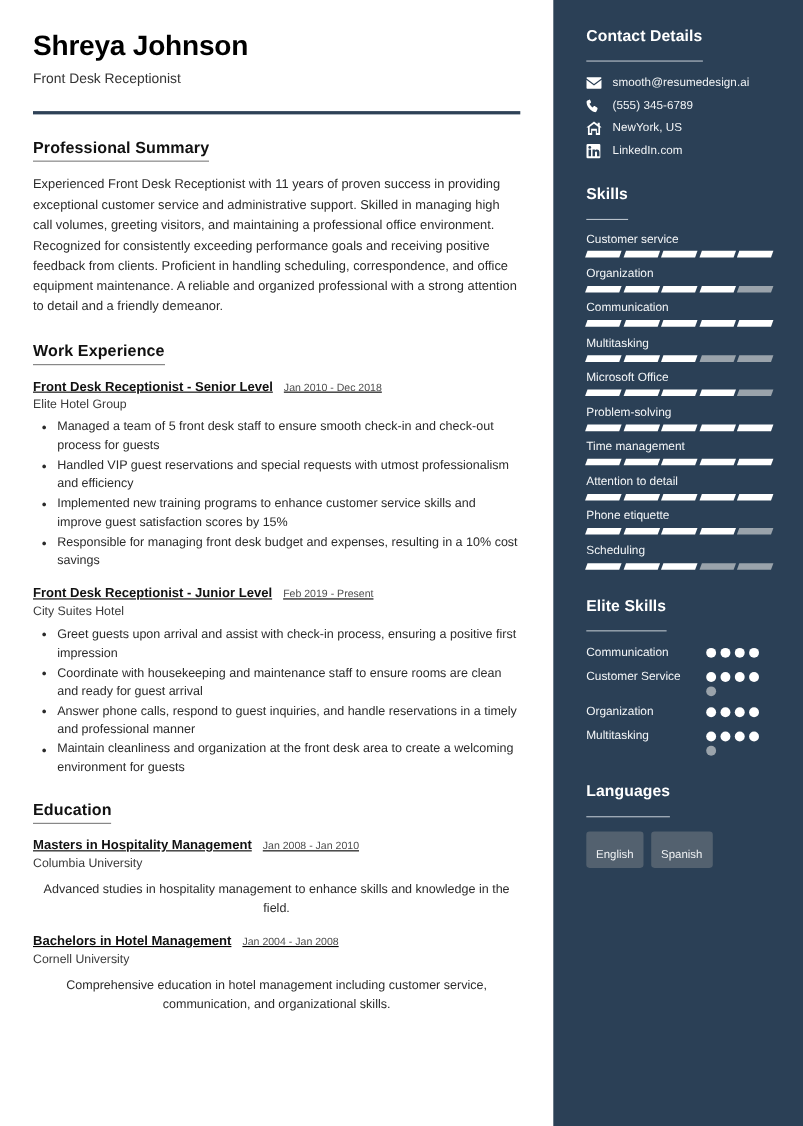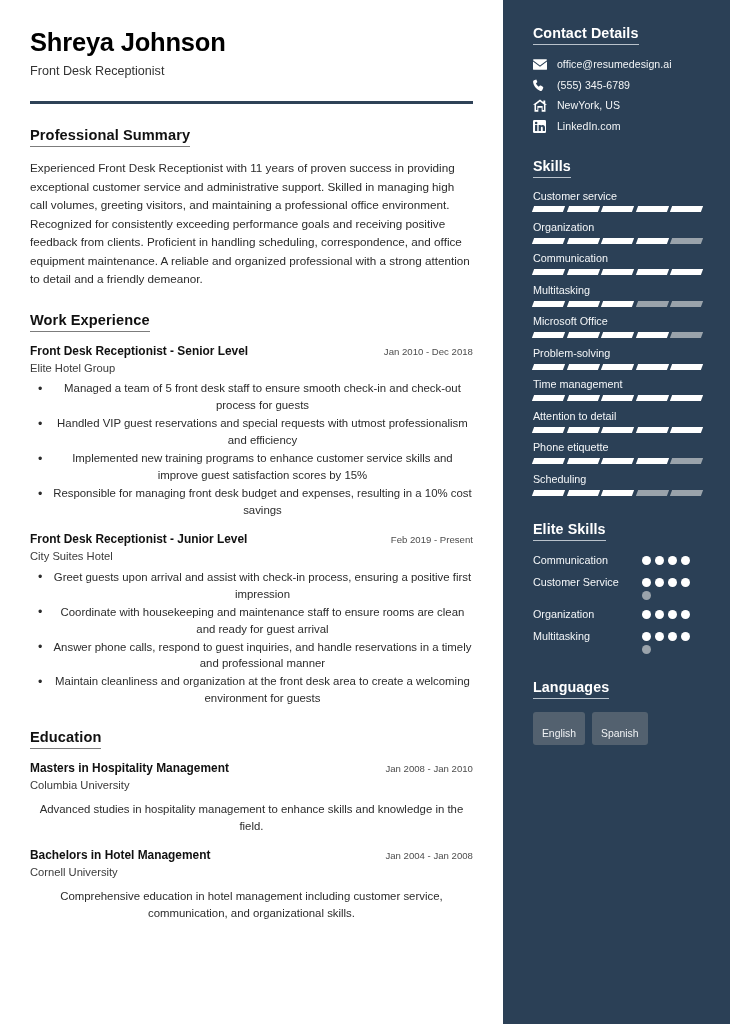--- a/index.html
+++ b/index.html
@@ -70,22 +70,23 @@
     color: #2b2b2b;
     text-align: left;
   }
 
   
   .entry { margin-top: 13px; }
   .entry:first-of-type { margin-top: 12px; }
 
   .entry-head {
     display: flex;
-    justify-content: space-between;
+    justify-content: flex-start;
     align-items: baseline;
+    text-decoration: underline;
   }
 
   .entry-role {
     font-size: 11.9px;
     font-weight: bold;
     color: #111111;
     line-height: 1.25;
   }
 
   .entry-date {
@@ -99,21 +100,20 @@
     font-size: 11.2px;
     color: #3a3a3a;
     margin-top: 2px;
     line-height: 1.3;
   }
 
   .entry-bullets {
     margin-top: 5px;
     padding-left: 20px;
     list-style: none;
-    text-align: center;
   }
 
   .entry-bullets li {
     position: relative;
     font-size: 11.4px;
     line-height: 1.49;
     color: #2b2b2b;
     margin-bottom: 1px;
     padding-left: 2px;
   }
@@ -142,21 +142,21 @@
     padding: 24px 28px 0 30px;
     color: #ffffff;
   }
 
   .side-title {
     display: inline-block;
     font-size: 14.3px;
     font-weight: bold;
     color: #ffffff;
     border-bottom: 1.6px solid #b9c2cb;
-    padding-bottom: 3px;
+    padding-bottom: 14px;
     letter-spacing: 0.1px;
   }
 
   .side-block { margin-top: 24px; }
   .side-block.first { margin-top: 0; }
 
   
   .contact-list { margin-top: 13px; }
 
   .contact-row {
@@ -339,21 +339,21 @@
 
     <div class="side-block first">
       <div class="side-title">Contact Details</div>
       <div class="contact-list" id="contact-list">
           <div class="contact-row">
             <span class="contact-icon">
               <svg width="14" height="11" viewBox="0 0 16 12">
                 <path d="M1 0h14a1 1 0 0 1 1 1L8 7 0 1a1 1 0 0 1 1-1zM0 2.6l8 6 8-6V11a1 1 0 0 1-1 1H1a1 1 0 0 1-1-1z"></path>
               </svg>
             </span>
-            <span class="contact-text">office@resumedesign.ai</span>
+            <span class="contact-text">smooth@resumedesign.ai</span>
           </div>
           <div class="contact-row">
             <span class="contact-icon">
               <svg width="12" height="13" viewBox="0 0 12 13">
                 <path d="M3.3.4 1.1 1.3C.4 1.6 0 2.3.1 3c.5 4 3.5 7.6 7.3 8.9.8.3 1.6-.1 1.9-.8l.9-2.1c.2-.5 0-1-.4-1.3L7.9 6.5c-.4-.2-.9-.1-1.2.2l-.9 1C4.5 6.9 3.5 5.8 2.9 4.4l1-.8c.4-.3.5-.8.3-1.2L3.3.4z"></path>
               </svg>
             </span>
             <span class="contact-text">(555) 345-6789</span>
           </div>
           <div class="contact-row">

